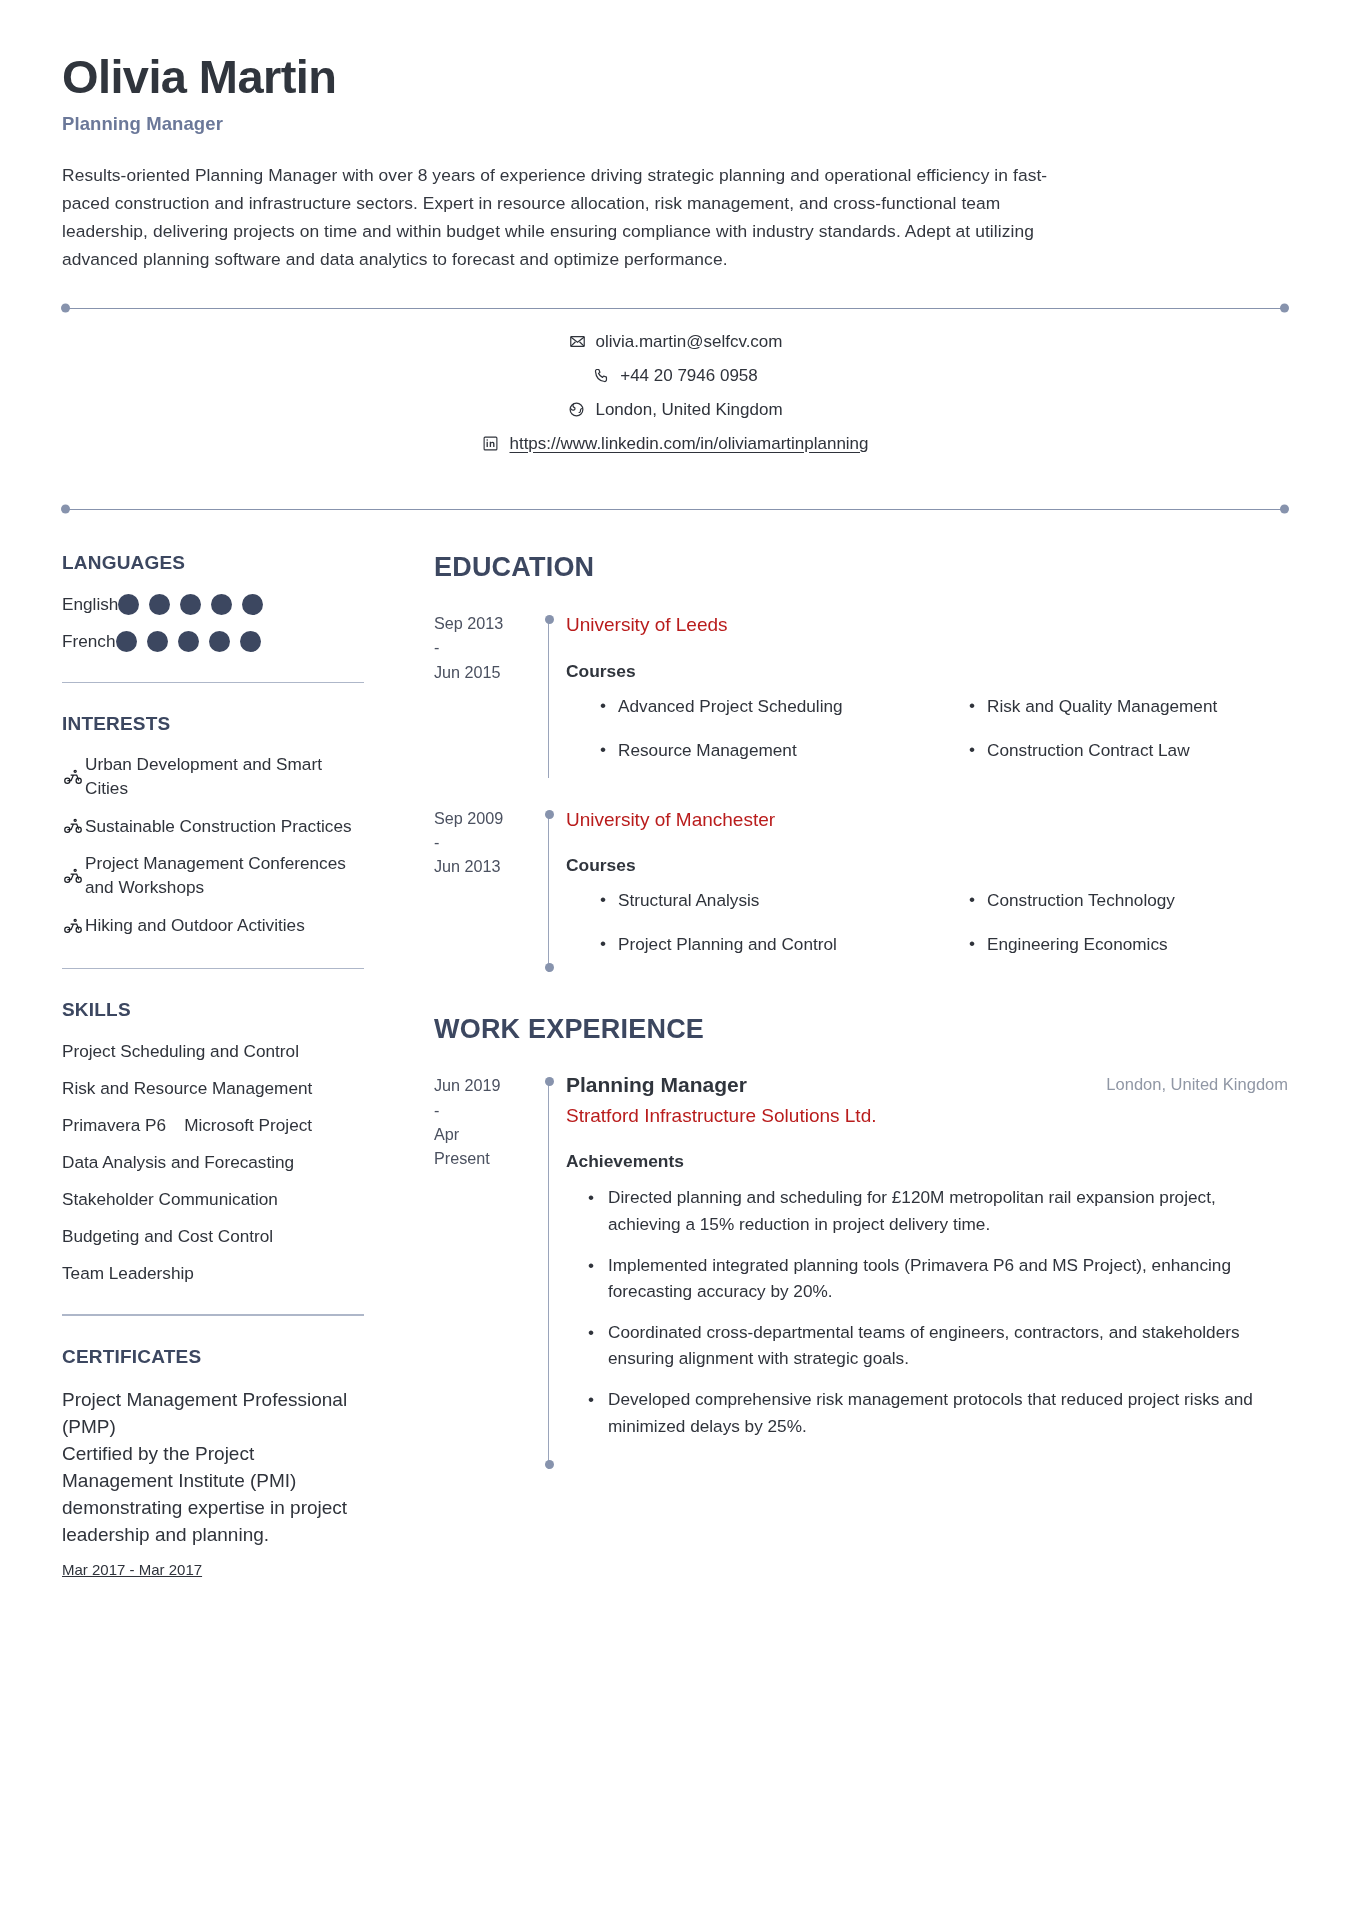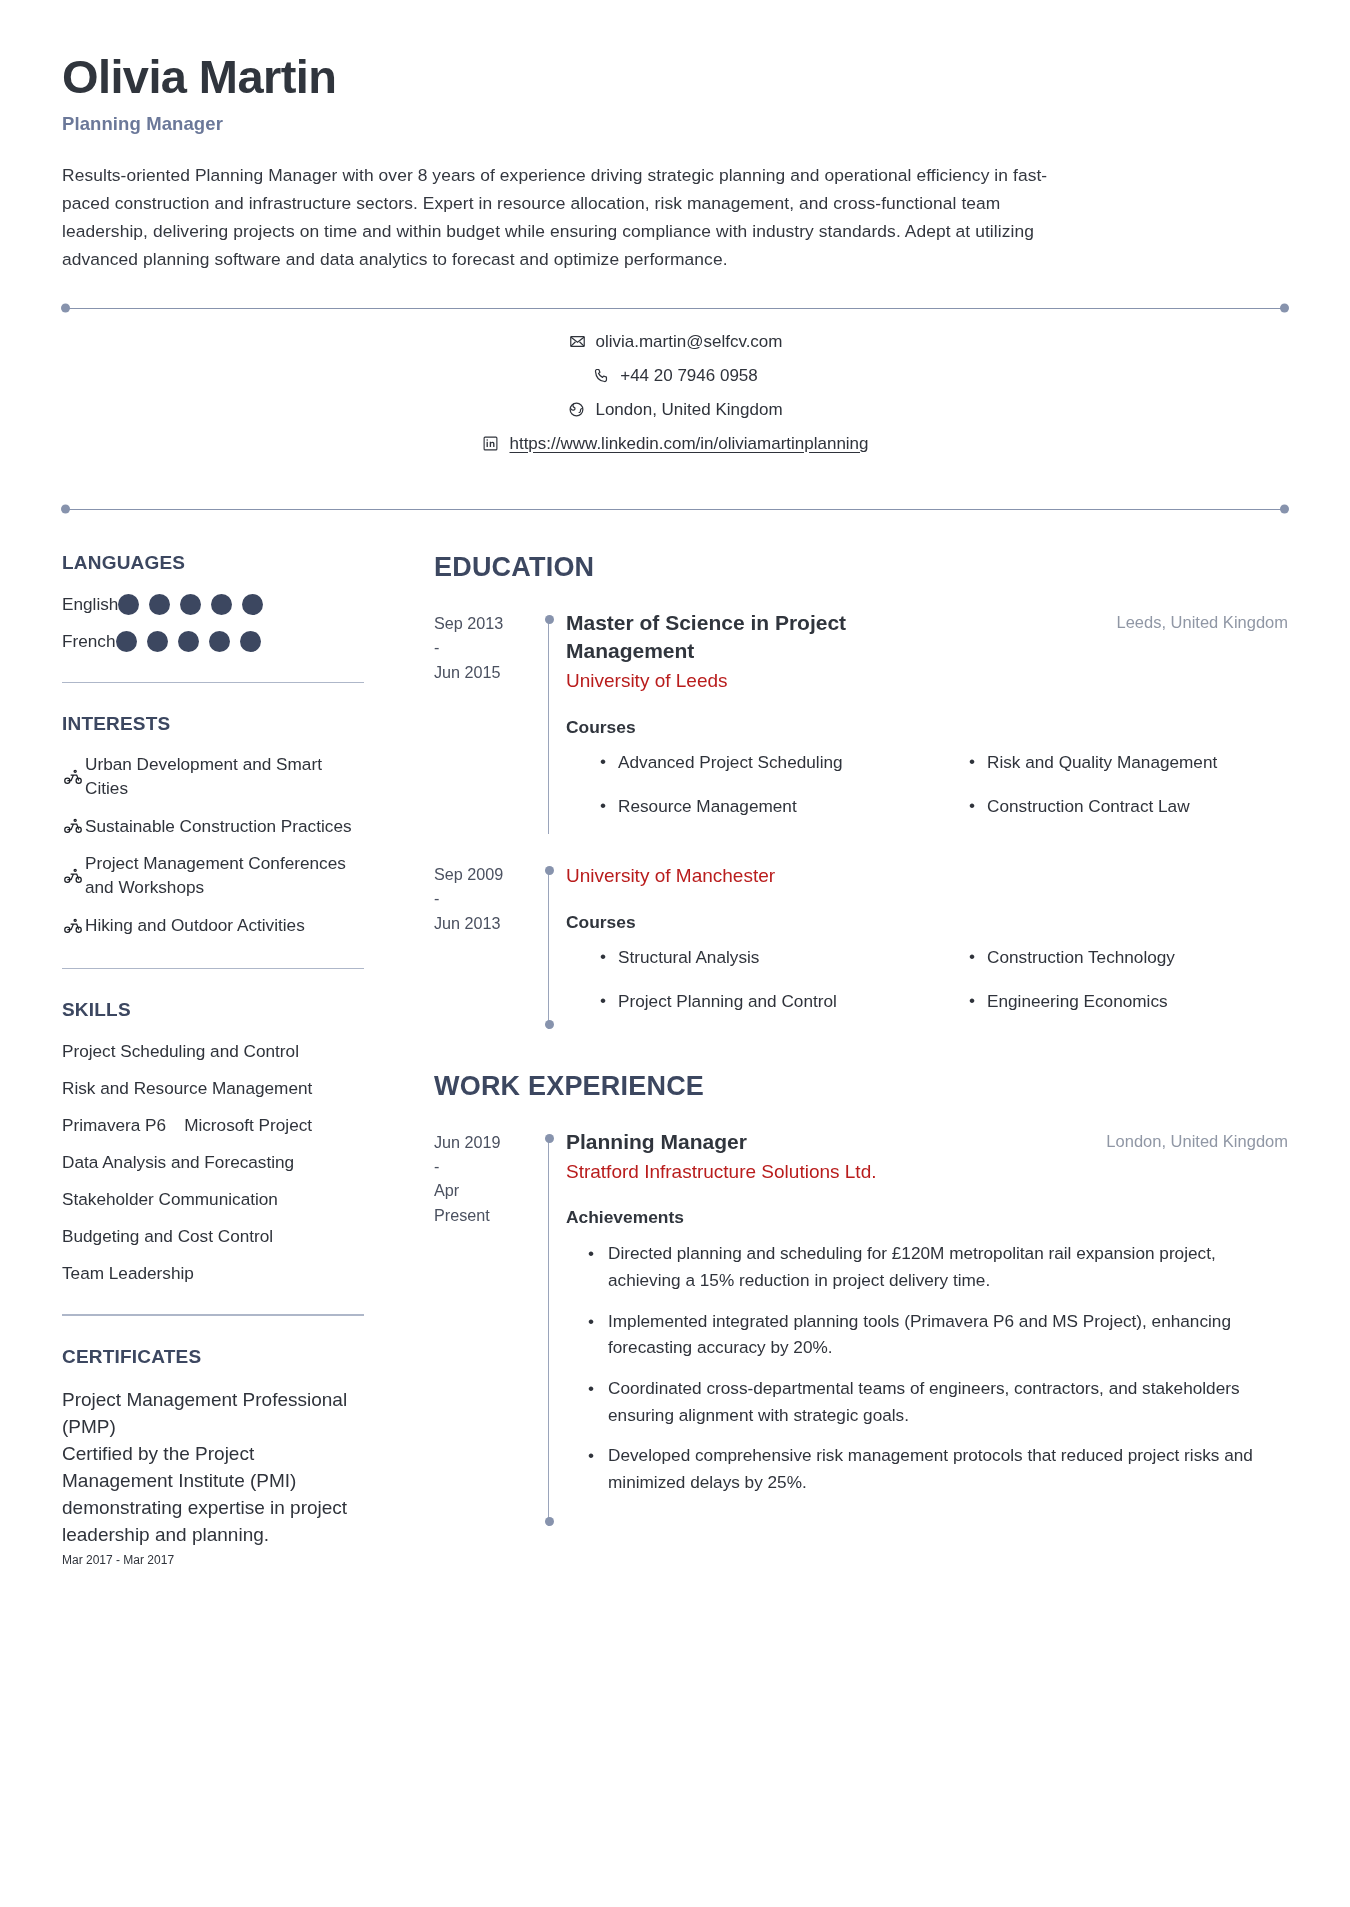--- a/index.html
+++ b/index.html
@@ -173,23 +173,24 @@
     font-size: 19px;
     color: #2f333b;
     line-height: 1.42;
   }
   .cert-desc {
     font-size: 19px;
     color: #2f333b;
     line-height: 1.42;
   }
   .cert-date {
-    font-size: 12px;
-    color: #2f333b;
-    margin-top: 4px;
+    font-size: 15px;
+    color: #2f333b;
+    margin-top: 12px;
+    text-decoration: underline;
   }
 
   
   .entries { margin-top: 26px; }
   .entry {
     display: flex;
     align-items: stretch;
   }
   .entry-dates {
     width: 104px;
@@ -508,24 +509,20 @@
             <div class="entry-dates">
               <span>Sep 2013</span>
               <span>-</span>
               <span>Jun 2015</span>
             </div>
             <div class="tl">
               <div class="tl-line"></div>
               <div class="tl-dot"></div>
             </div>
             <div class="entry-main">
-              <div class="entry-head">
-                <div class="entry-role">Master of Science in Project Management</div>
-                <div class="entry-place">Leeds, United Kingdom</div>
-              </div>
               <div class="entry-org">University of Leeds</div>
               <div class="sub-head">Courses</div>
               <div class="course-grid">
                 <div class="course-item">
                   <span class="bul">•</span>
                   <span>Advanced Project Scheduling</span>
                 </div>
                 <div class="course-item">
                   <span class="bul">•</span>
                   <span>Risk and Quality Management</span>

